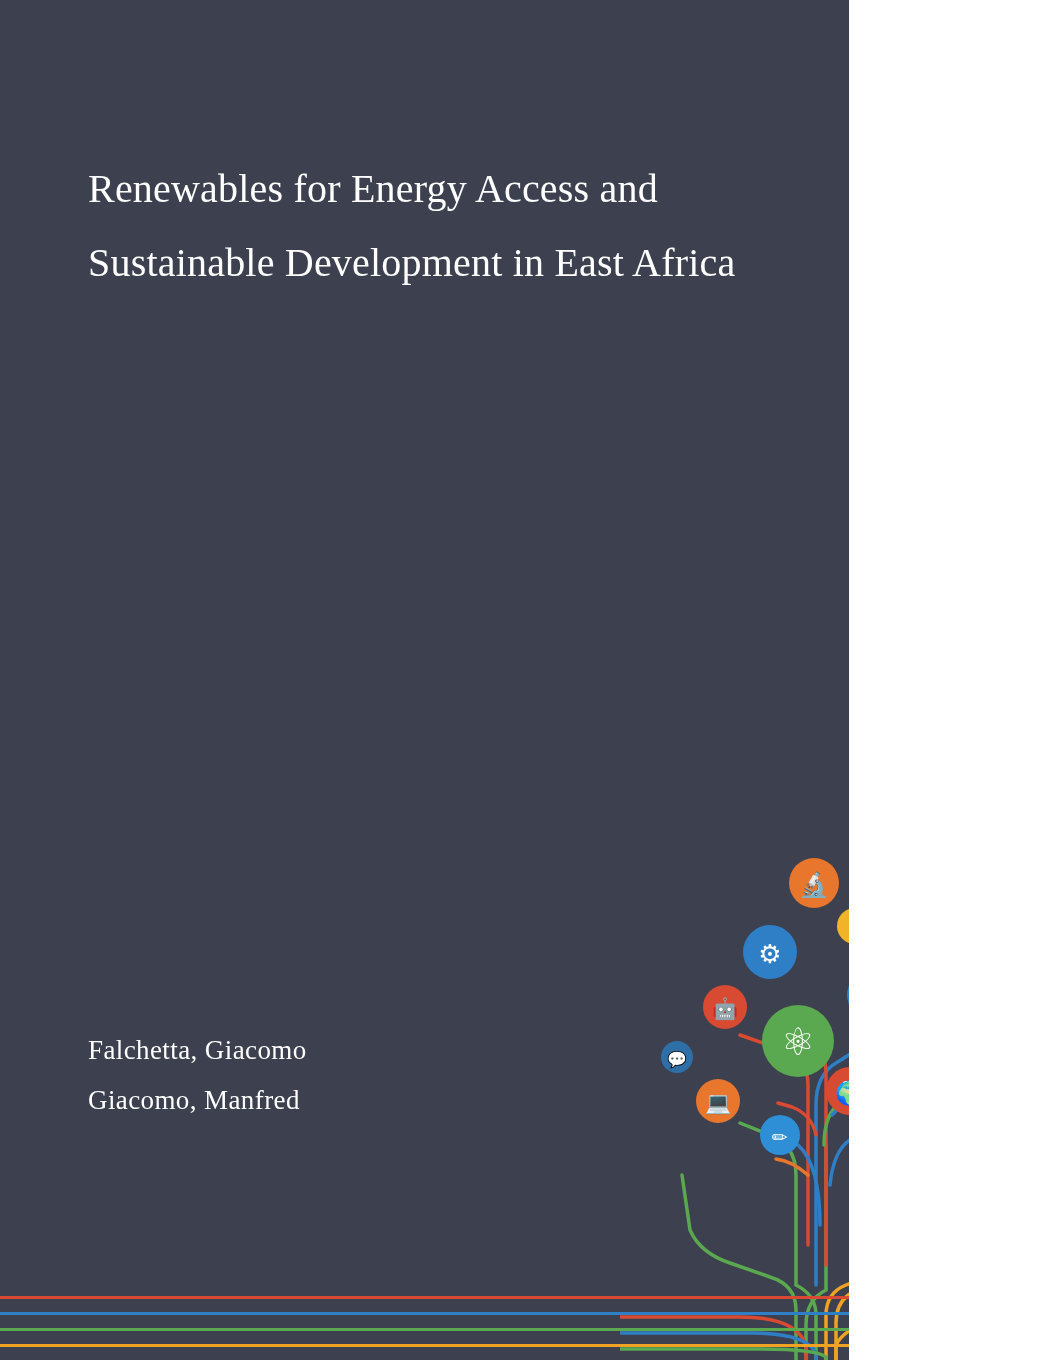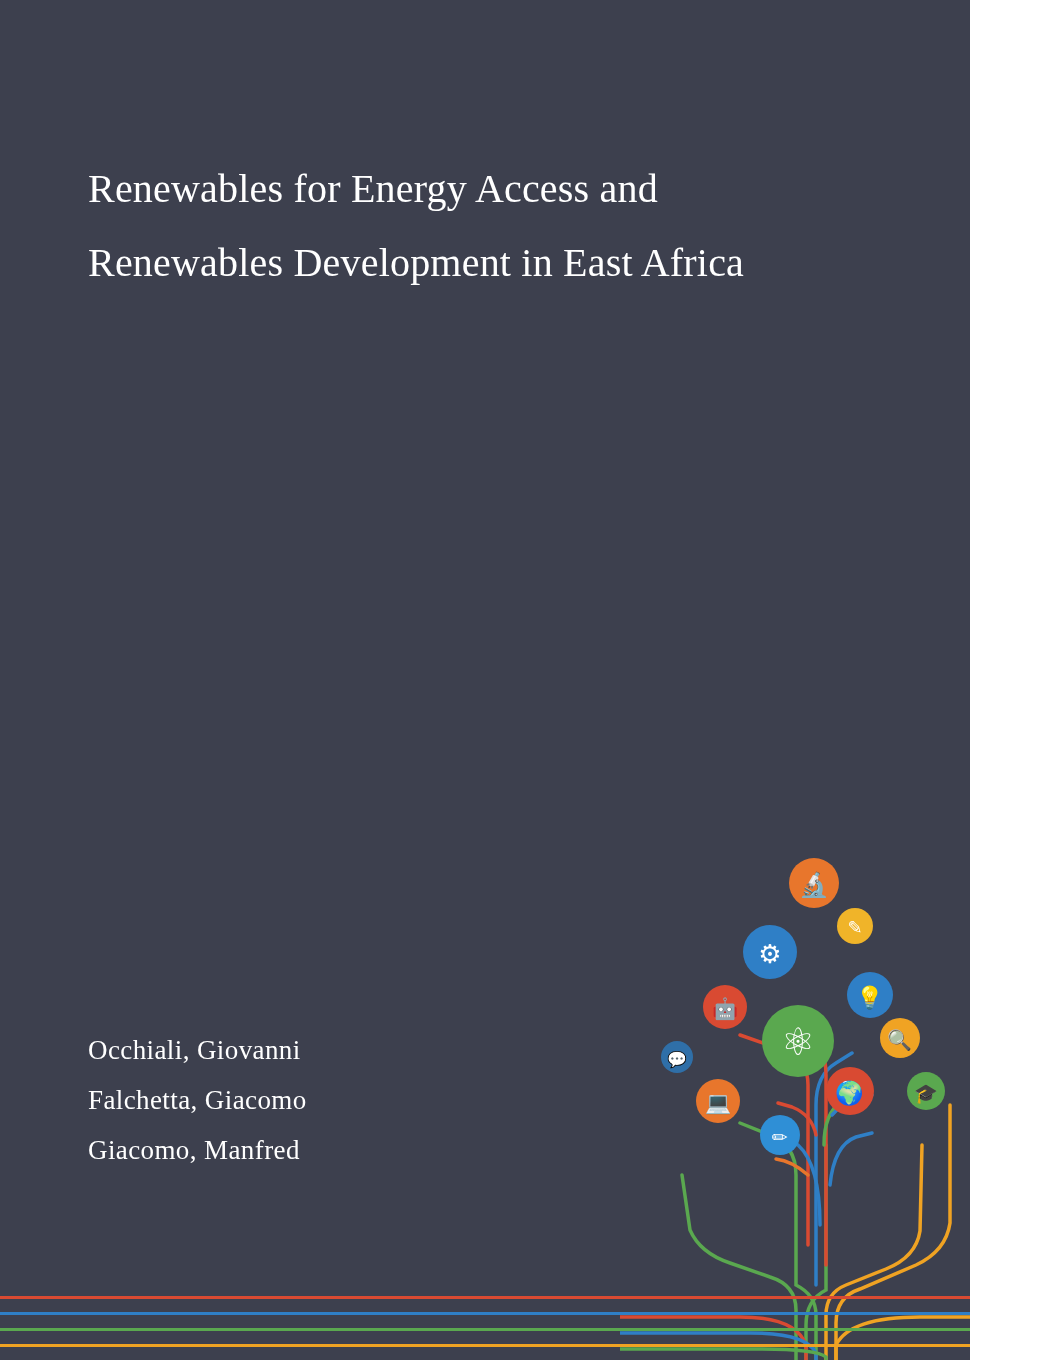--- a/index.html
+++ b/index.html
@@ -2,21 +2,21 @@
 <html><head>
 <meta charset="utf-8">
 <style>
   html, body {
     margin: 0;
     padding: 0;
     background: #ffffff;
   }
   .page {
     position: relative;
-    width: 970px;
+    width: 849px;
     height: 1360px;
     background: #3d404e;
     overflow: hidden;
     font-family: "Liberation Serif", serif;
   }
   .title-block {
     position: absolute;
     left: 88px;
     top: 152px;
     width: 830px;
@@ -64,25 +64,24 @@
   }
   .tree-art svg { display: block; }
 </style>
 </head>
 <body>
 
 <div class="page">
 
   <div class="title-block">
     <div class="title-line">Renewables for Energy Access and</div>
-    <div class="title-line">Renewables Development in East Africa</div>
+    <div class="title-line">Sustainable Development in East Africa</div>
   </div>
 
   <div class="authors-block">
-    <div class="author-line">Occhiali, Giovanni</div>
     <div class="author-line">Falchetta, Giacomo</div>
     <div class="author-line">Giacomo, Manfred</div>
   </div>
 
   <div class="tree-art">
     <svg width="431" height="515" viewBox="0 0 431 515" xmlns="http://www.w3.org/2000/svg">
       <g fill="none" stroke-width="3.5" stroke-linecap="round">
 
         <path d="M186 515 L186 480 Q186 455 206 445 L206 300" stroke="#5aa84f"></path>
         <path d="M196 515 L196 470 Q196 450 176 440 L176 330 Q176 300 150 290 L120 278" stroke="#5aa84f"></path>

